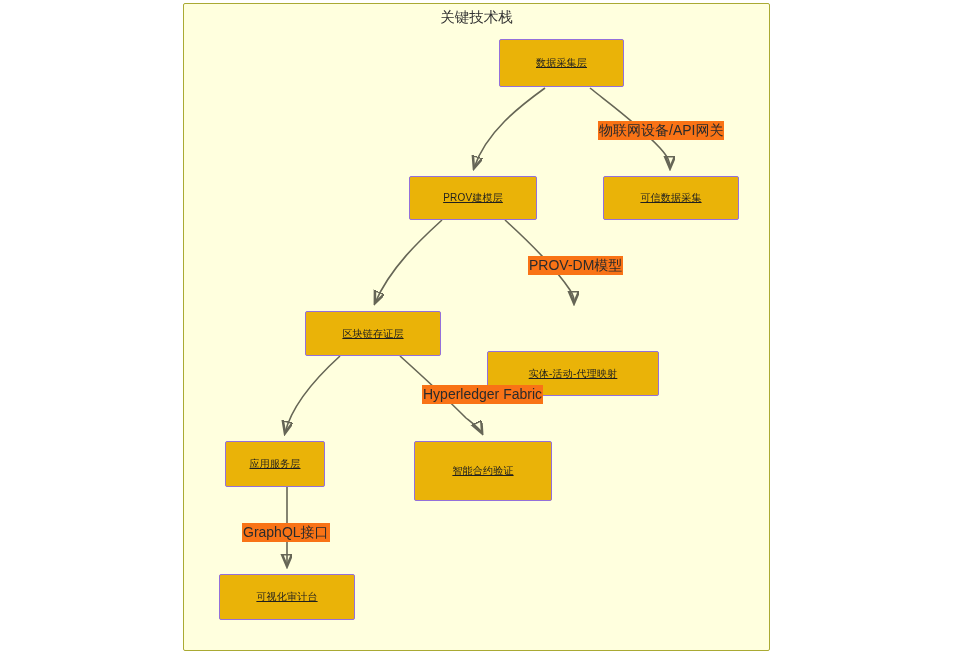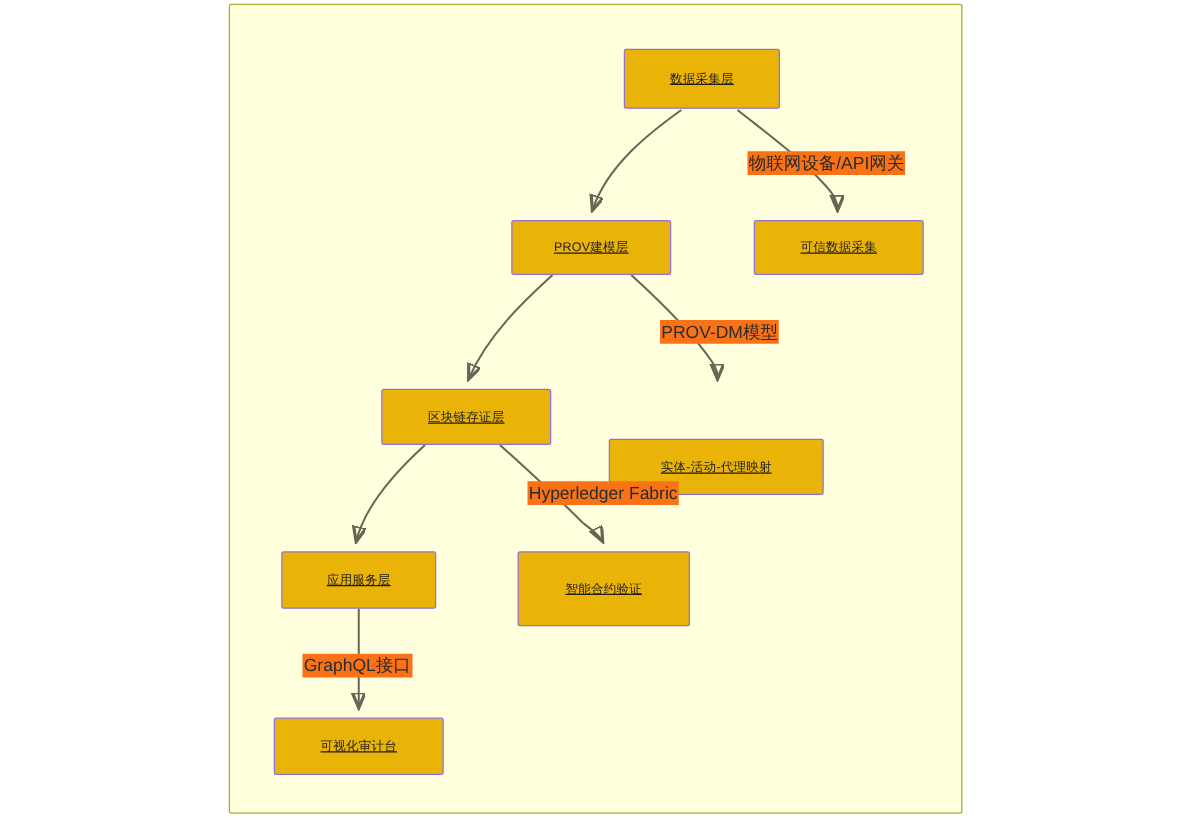--- a/index.html
+++ b/index.html
@@ -78,20 +78,21 @@
     stroke: #666656;
     stroke-width: 1.6px;
   }
 </style>
 </head>
 <body>
 
 <div id="diagram-root">
 
   <div class="subgraph-box"></div>
+  <div class="subgraph-title">关键技术栈</div>
 
   <svg class="edges" xmlns="http://www.w3.org/2000/svg">
     <defs>
       <marker id="arrow" markerWidth="9" markerHeight="9" refX="7.4" refY="3.2" orient="auto" markerUnits="strokeWidth">
         <path d="M 0 0 L 7.6 3.2 L 0 6.4 z" fill="#333333" stroke="none"></path>
       </marker>
     </defs>
     <g id="edge-paths">
         <path d="M 545,88 C 520,106 486,132 474,168" marker-end="url(#arrow)"></path>
         <path d="M 590,88 C 610,104 638,124 660,148 C 668,157 670,161 670,168" marker-end="url(#arrow)"></path>
@@ -112,21 +113,21 @@
       </div>
       <div class="node" style="left: 603px; top: 176px; width: 136px; height: 44px; text-align: center;">
         <span>可信数据采集</span>
       </div>
       <div class="node" style="left: 305px; top: 311px; width: 136px; height: 45px;">
         <span>区块链存证层</span>
       </div>
       <div class="node" style="left: 487px; top: 311px; width: 172px; height: 45px; margin-top: 40px;">
         <span>实体-活动-代理映射</span>
       </div>
-      <div class="node" style="left: 225px; top: 441px; width: 124px; height: 46px; text-align: center;">
+      <div class="node" style="left: 225px; top: 441px; width: 100px; height: 46px; text-align: center;">
         <span>应用服务层</span>
       </div>
       <div class="node" style="left: 414px; top: 441px; width: 138px; height: 60px;">
         <span>智能合约验证</span>
       </div>
       <div class="node" style="left: 219px; top: 574px; width: 136px; height: 46px;">
         <span>可视化审计台</span>
       </div>
     </div>
   <div id="label-layer">

